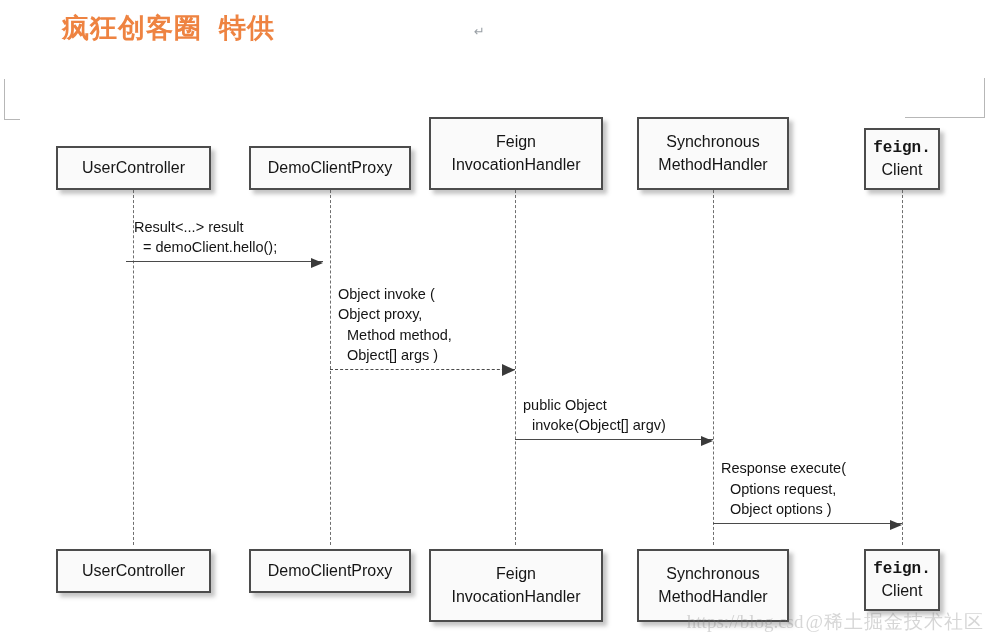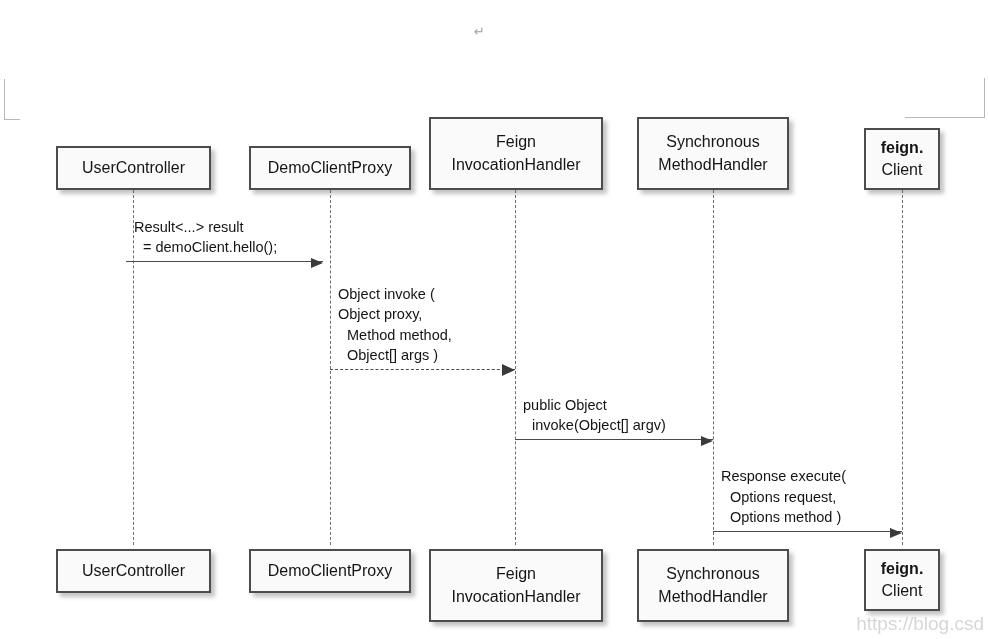--- a/index.html
+++ b/index.html
@@ -81,21 +81,21 @@
     flex-direction: column;
     align-items: center;
     justify-content: center;
     text-align: center;
     font-size: 16px;
     line-height: 1.38;
     color: #151515;
     padding: 3px 8px;
   }
   .participant .ln { display: block; white-space: nowrap; }
-  .participant .ln.bold { font-weight: 700; }
+  .participant .ln.bold { font-weight: 700; font-family: Liberation Mono, monospace; }
 
   
   .msg { position: absolute; }
   .msg .msg-line {
     position: absolute;
     left: 0;
     bottom: 0;
     height: 0;
     border-top: 1.5px solid #4a4a4a;
   }
@@ -139,29 +139,31 @@
     right: 4px;
     bottom: 4px;
     display: flex;
     align-items: baseline;
     gap: 2px;
     font-size: 19px;
     color: rgba(120, 120, 120, 0.30);
     white-space: nowrap;
     pointer-events: none;
     user-select: none;
+    font-family: Liberation Serif, serif;
   }
   #watermark .wm-url { letter-spacing: 0px; }
   #watermark .wm-cn { letter-spacing: 1px; }
 </style>
 </head>
 <body>
 
 <div id="page">
 
+  <div id="doc-title">疯狂创客圈  特供</div>
   <div id="pilcrow">↵</div>
 
   <div class="corner" id="corner-left"></div>
   <div class="corner" id="corner-right"></div>
 
   <div class="lifeline" style="left:133px; top:190px; height:355px;"></div>
   <div class="lifeline" style="left:330px; top:190px; height:355px;"></div>
   <div class="lifeline" style="left:515px; top:190px; height:355px;"></div>
   <div class="lifeline" style="left:713px; top:190px; height:355px;"></div>
   <div class="lifeline" style="left:902px; top:190px; height:355px;"></div>
@@ -211,25 +213,25 @@
     <div class="msg-label">
       <span class="ln">Object <b>invoke</b> (</span>
       <span class="ln">Object proxy,</span>
       <span class="ln indent">Method method,</span>
       <span class="ln indent">Object[] args   )</span>
     </div>
     <div class="msg-line" style="width:185px;"></div>
     <div class="arrow-head" style="left:172px;"></div>
   </div>
 
-  <div class="msg solid" style="left:713px; top:455px; width:189px; height:69px;margin-top:8px;">
+  <div class="msg solid" style="left:713px; top:455px; width:189px; height:69px;">
     <div class="msg-label">
       <span class="ln">Response <b>execute</b>(</span>
       <span class="ln indent">Options request,</span>
-      <span class="ln indent">Options method )</span>
+      <span class="ln indent">Object options )</span>
     </div>
     <div class="msg-line" style="width:189px;"></div>
     <div class="arrow-head" style="left:177px;"></div>
   </div>
 
   <div class="participant" style="left:56px; top:549px; width:155px; height:44px;">
     <span class="ln">UserController</span>
   </div>
 
   <div class="participant" style="left:249px; top:549px; width:162px; height:44px;">
@@ -246,15 +248,16 @@
     <span class="ln">MethodHandler</span>
   </div>
 
   <div class="participant" style="left:864px; top:549px; width:76px; height:62px;">
     <span class="ln bold">feign.</span>
     <span class="ln">Client</span>
   </div>
 
   <div id="watermark">
     <span class="wm-url">https://blog.csd</span>
+    <span class="wm-cn">@稀土掘金技术社区</span>
   </div>
 
 </div>
 
 </body></html>

